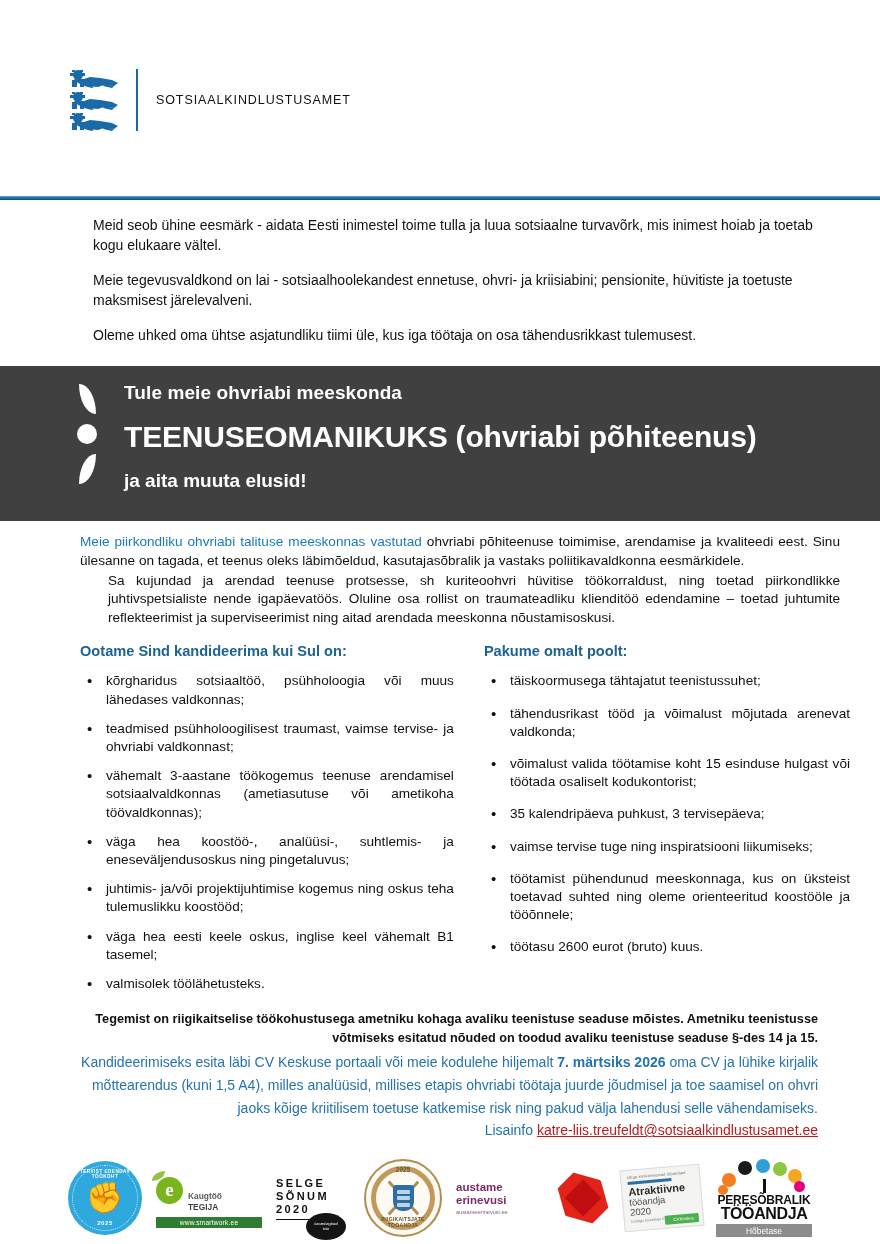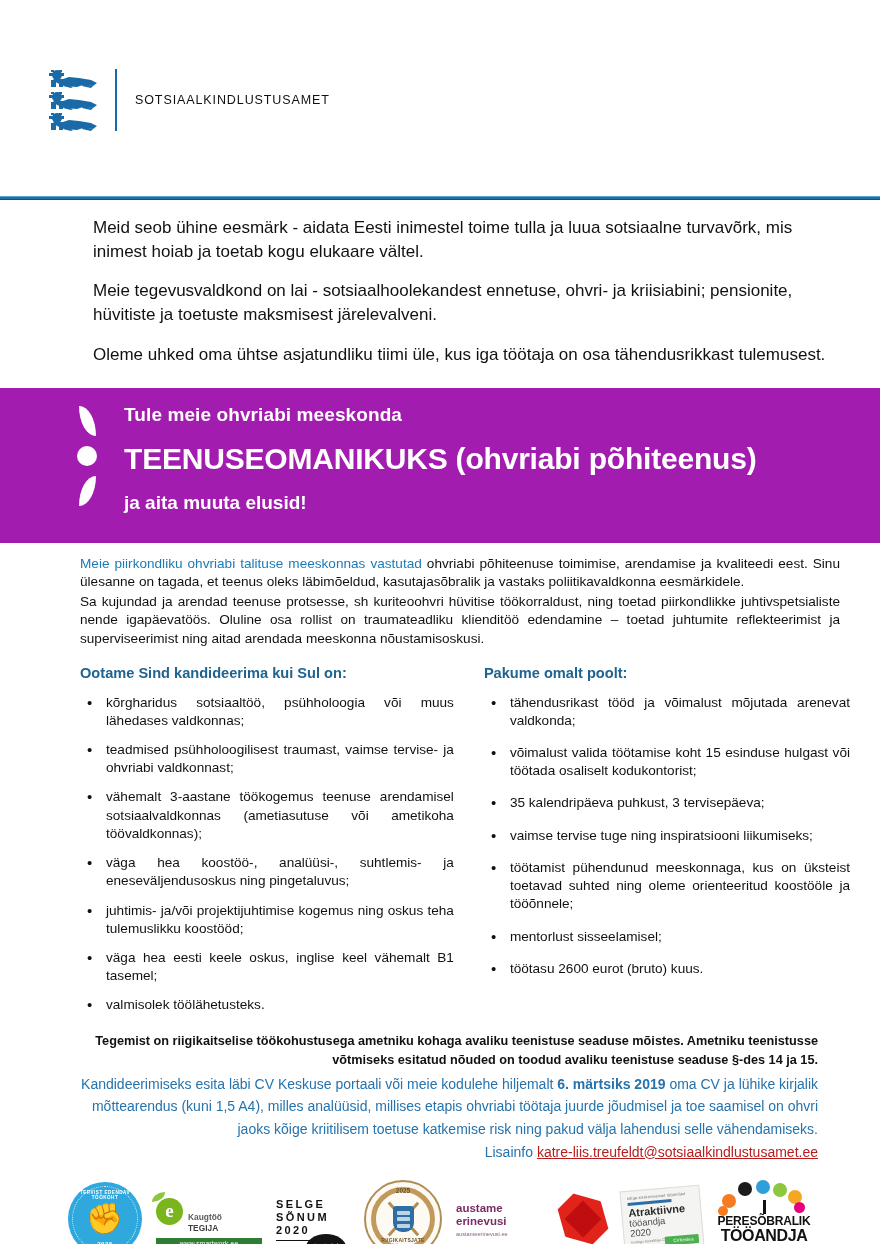--- a/index.html
+++ b/index.html
@@ -14,21 +14,21 @@
     overflow: hidden;
     position: relative;
   }
 
   
   .header {
     height: 200px;
     position: relative;
     display: flex;
     align-items: center;
-    padding-left: 45px;
+    padding-left: 66px;
   }
   .logo-block {
     display: flex;
     align-items: center;
     height: 62px;
   }
   .coat-of-arms {
     width: 56px;
     height: 62px;
     display: flex;
@@ -59,30 +59,30 @@
     background: #1d72ad;
     border-top: 1px solid #5fa0cc;
     border-bottom: 1px solid #10527f;
   }
 
   
   .intro {
     padding: 16px 40px 12px 93px;
   }
   .intro p {
-    font-size: 17px;
+    font-size: 14px;
     line-height: 1.42;
     color: #111;
     margin-bottom: 15px;
   }
   .intro p:last-child { margin-bottom: 9px; }
 
   
   .banner {
-    background: #a21caf;
+    background: #404040;
     padding: 14px 40px 16px 70px;
     display: flex;
     align-items: flex-start;
     gap: 20px;
     min-height: 155px;
   }
   .banner-marks {
     width: 34px;
     padding-top: 4px;
     display: flex;
@@ -127,21 +127,21 @@
   
   .body-copy {
     padding: 12px 40px 6px 80px;
   }
   .body-copy p {
     font-size: 13.6px;
     line-height: 1.37;
     text-align: justify;
     color: #111;
   }
-  .body-copy p.second { margin-top: 1px; }
+  .body-copy p.second { margin-top: 1px; margin-left: 28px; }
   .lead-blue { color: #1b7ab8; font-weight: normal; }
 
   
   .columns {
     display: flex;
     padding: 10px 30px 0 80px;
     gap: 22px;
   }
   .col { width: 50%; }
   .col-right { padding-left: 8px; }
@@ -443,34 +443,34 @@
       <li>vähemalt 3-aastane töökogemus teenuse arendamisel sotsiaalvaldkonnas (ametiasutuse või ametikoha töövaldkonnas);</li>
       <li>väga hea koostöö-, analüüsi-, suhtlemis- ja eneseväljendusoskus ning pingetaluvus;</li>
       <li>juhtimis- ja/või projektijuhtimise kogemus ning oskus teha tulemuslikku koostööd;</li>
       <li>väga hea eesti keele oskus, inglise keel vähemalt B1 tasemel;</li>
       <li>valmisolek töölähetusteks.</li>
     </ul>
   </div>
   <div class="col col-right">
     <div class="col-heading">Pakume omalt poolt:</div>
     <ul>
+      <li>täiskoormusega tähtajatut teenistussuhet;</li>
       <li>tähendusrikast tööd ja võimalust mõjutada arenevat valdkonda;</li>
       <li>võimalust valida töötamise koht 15 esinduse hulgast või töötada osaliselt kodukontorist;</li>
       <li>35 kalendripäeva puhkust, 3 tervisepäeva;</li>
       <li>vaimse tervise tuge ning inspiratsiooni liikumiseks;</li>
       <li>töötamist pühendunud meeskonnaga, kus on üksteist toetavad suhted ning oleme orienteeritud koostööle ja tööõnnele;</li>
-      <li>mentorlust sisseelamisel;</li>
       <li>töötasu 2600 eurot (bruto) kuus.</li>
     </ul>
   </div>
 </div>
 
 <div class="footnote">
   <div class="legal">Tegemist on riigikaitselise töökohustusega ametniku kohaga avaliku teenistuse seaduse mõistes. Ametniku teenistusse võtmiseks esitatud nõuded on toodud avaliku teenistuse seaduse §-des 14 ja 15.</div>
-  <div class="apply"><span>Kandideerimiseks esita läbi CV Keskuse portaali või meie kodulehe hiljemalt </span><b>6. märtsiks 2019</b><span> oma CV ja lühike kirjalik mõttearendus (kuni 1,5 A4), milles analüüsid, millises etapis ohvriabi töötaja juurde jõudmisel ja toe saamisel on ohvri jaoks kõige kriitilisem toetuse katkemise risk ning pakud välja lahendusi selle vähendamiseks.</span></div>
+  <div class="apply"><span>Kandideerimiseks esita läbi CV Keskuse portaali või meie kodulehe hiljemalt </span><b>7. märtsiks 2026</b><span> oma CV ja lühike kirjalik mõttearendus (kuni 1,5 A4), milles analüüsid, millises etapis ohvriabi töötaja juurde jõudmisel ja toe saamisel on ohvri jaoks kõige kriitilisem toetuse katkemise risk ning pakud välja lahendusi selle vähendamiseks.</span></div>
   <div class="contact"><span>Lisainfo </span><a href="#">katre-liis.treufeldt@sotsiaalkindlustusamet.ee</a></div>
 </div>
 
 <div class="badges">
 
   <div class="badge">
     <div class="b-health">
       <div class="ring"></div>
       <div class="arc-top">TERVIST EDENDAV TÖÖKOHT</div>
       <div class="glyph">✊</div>

